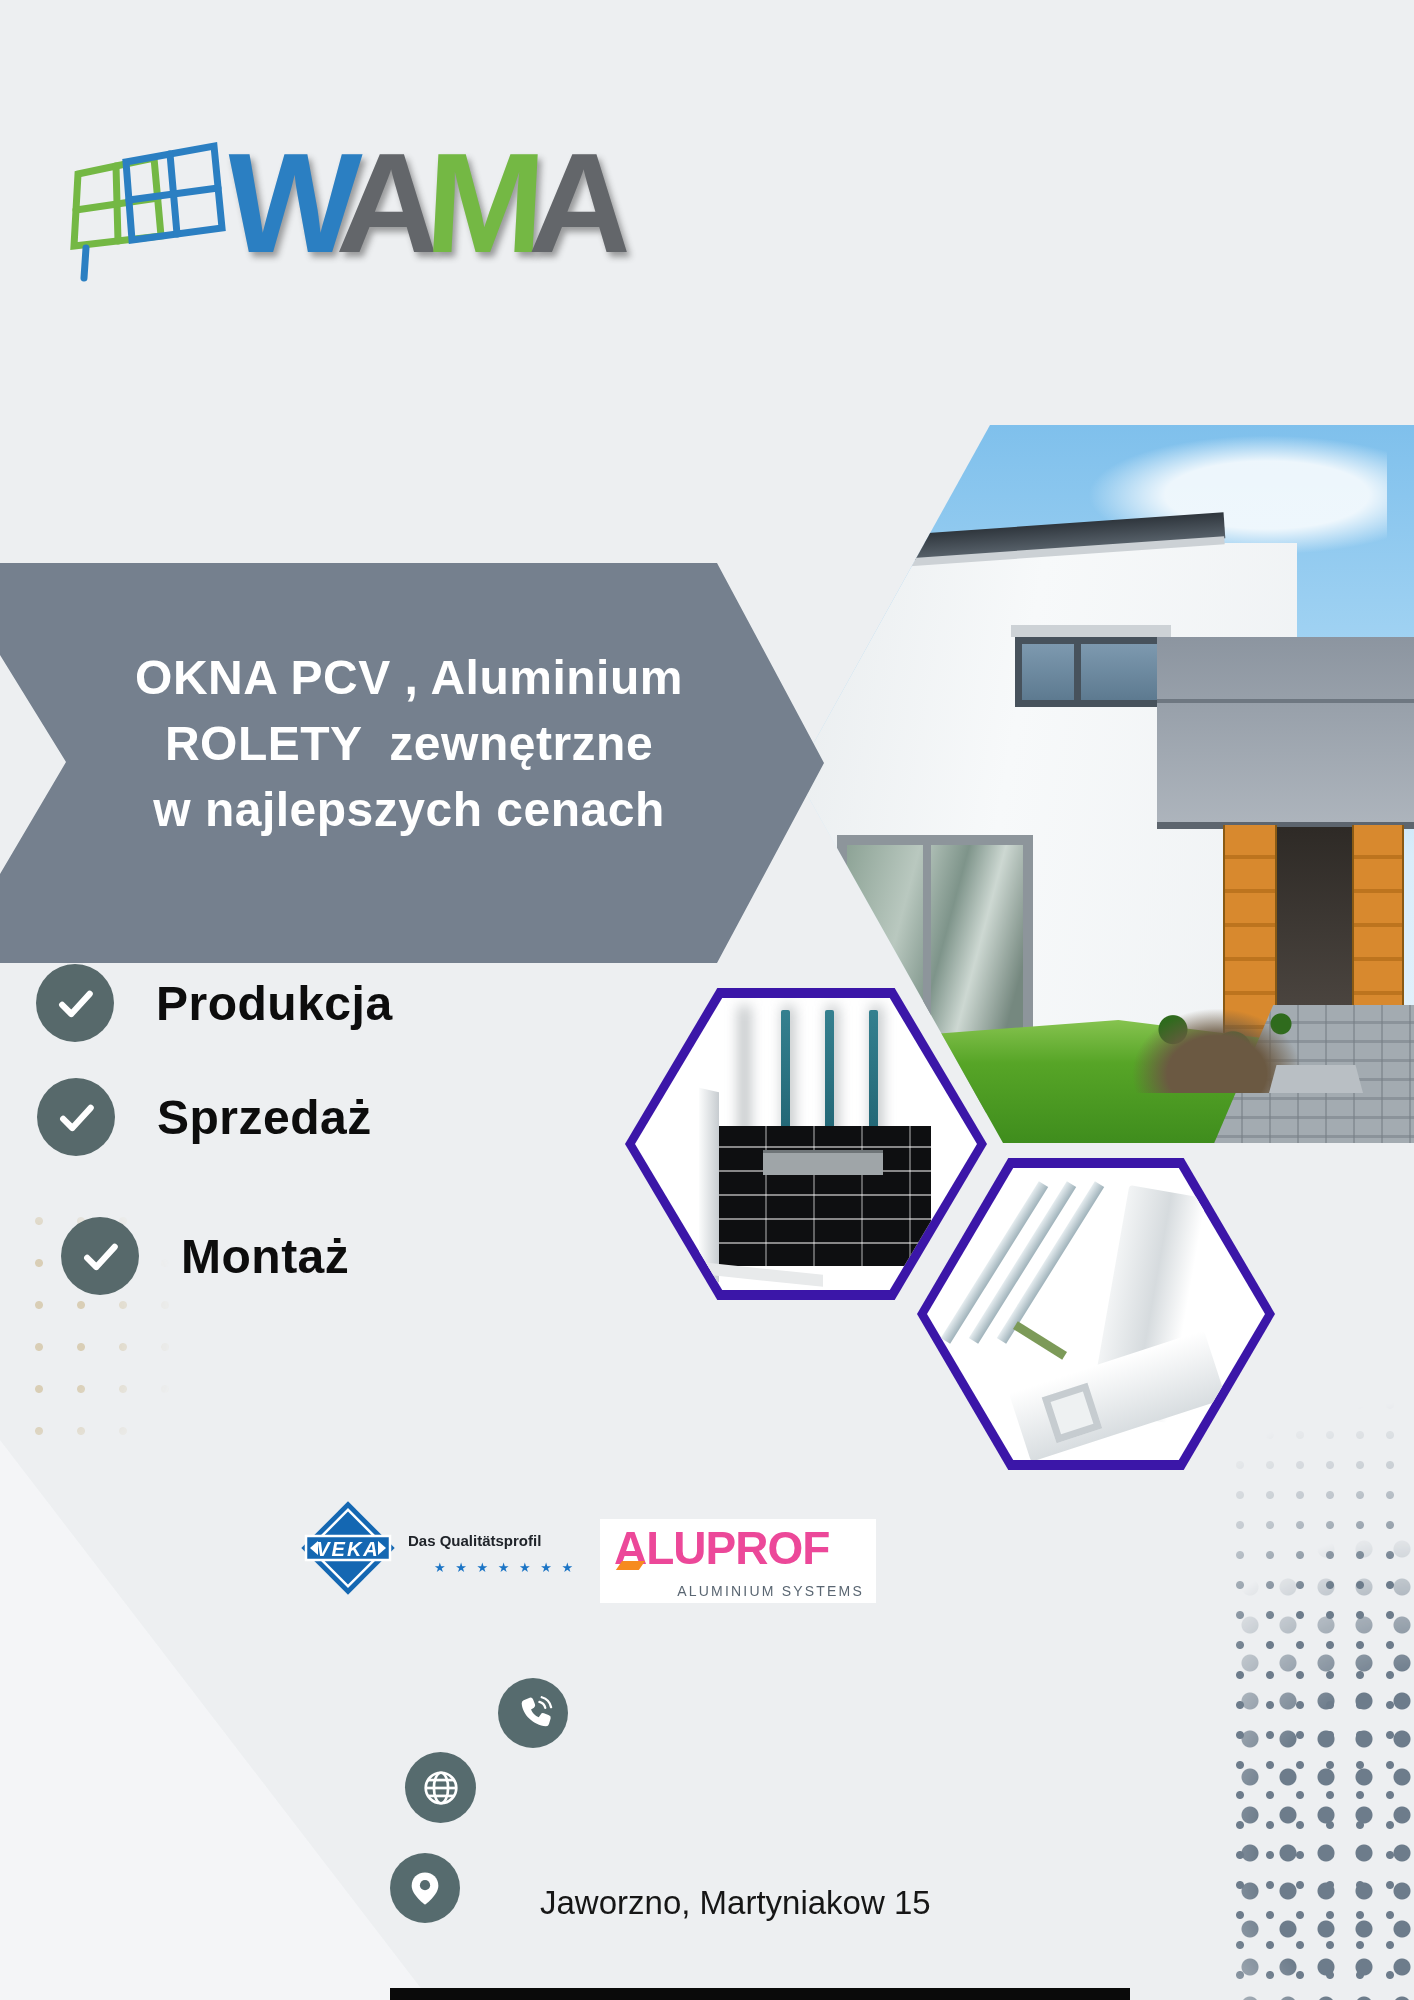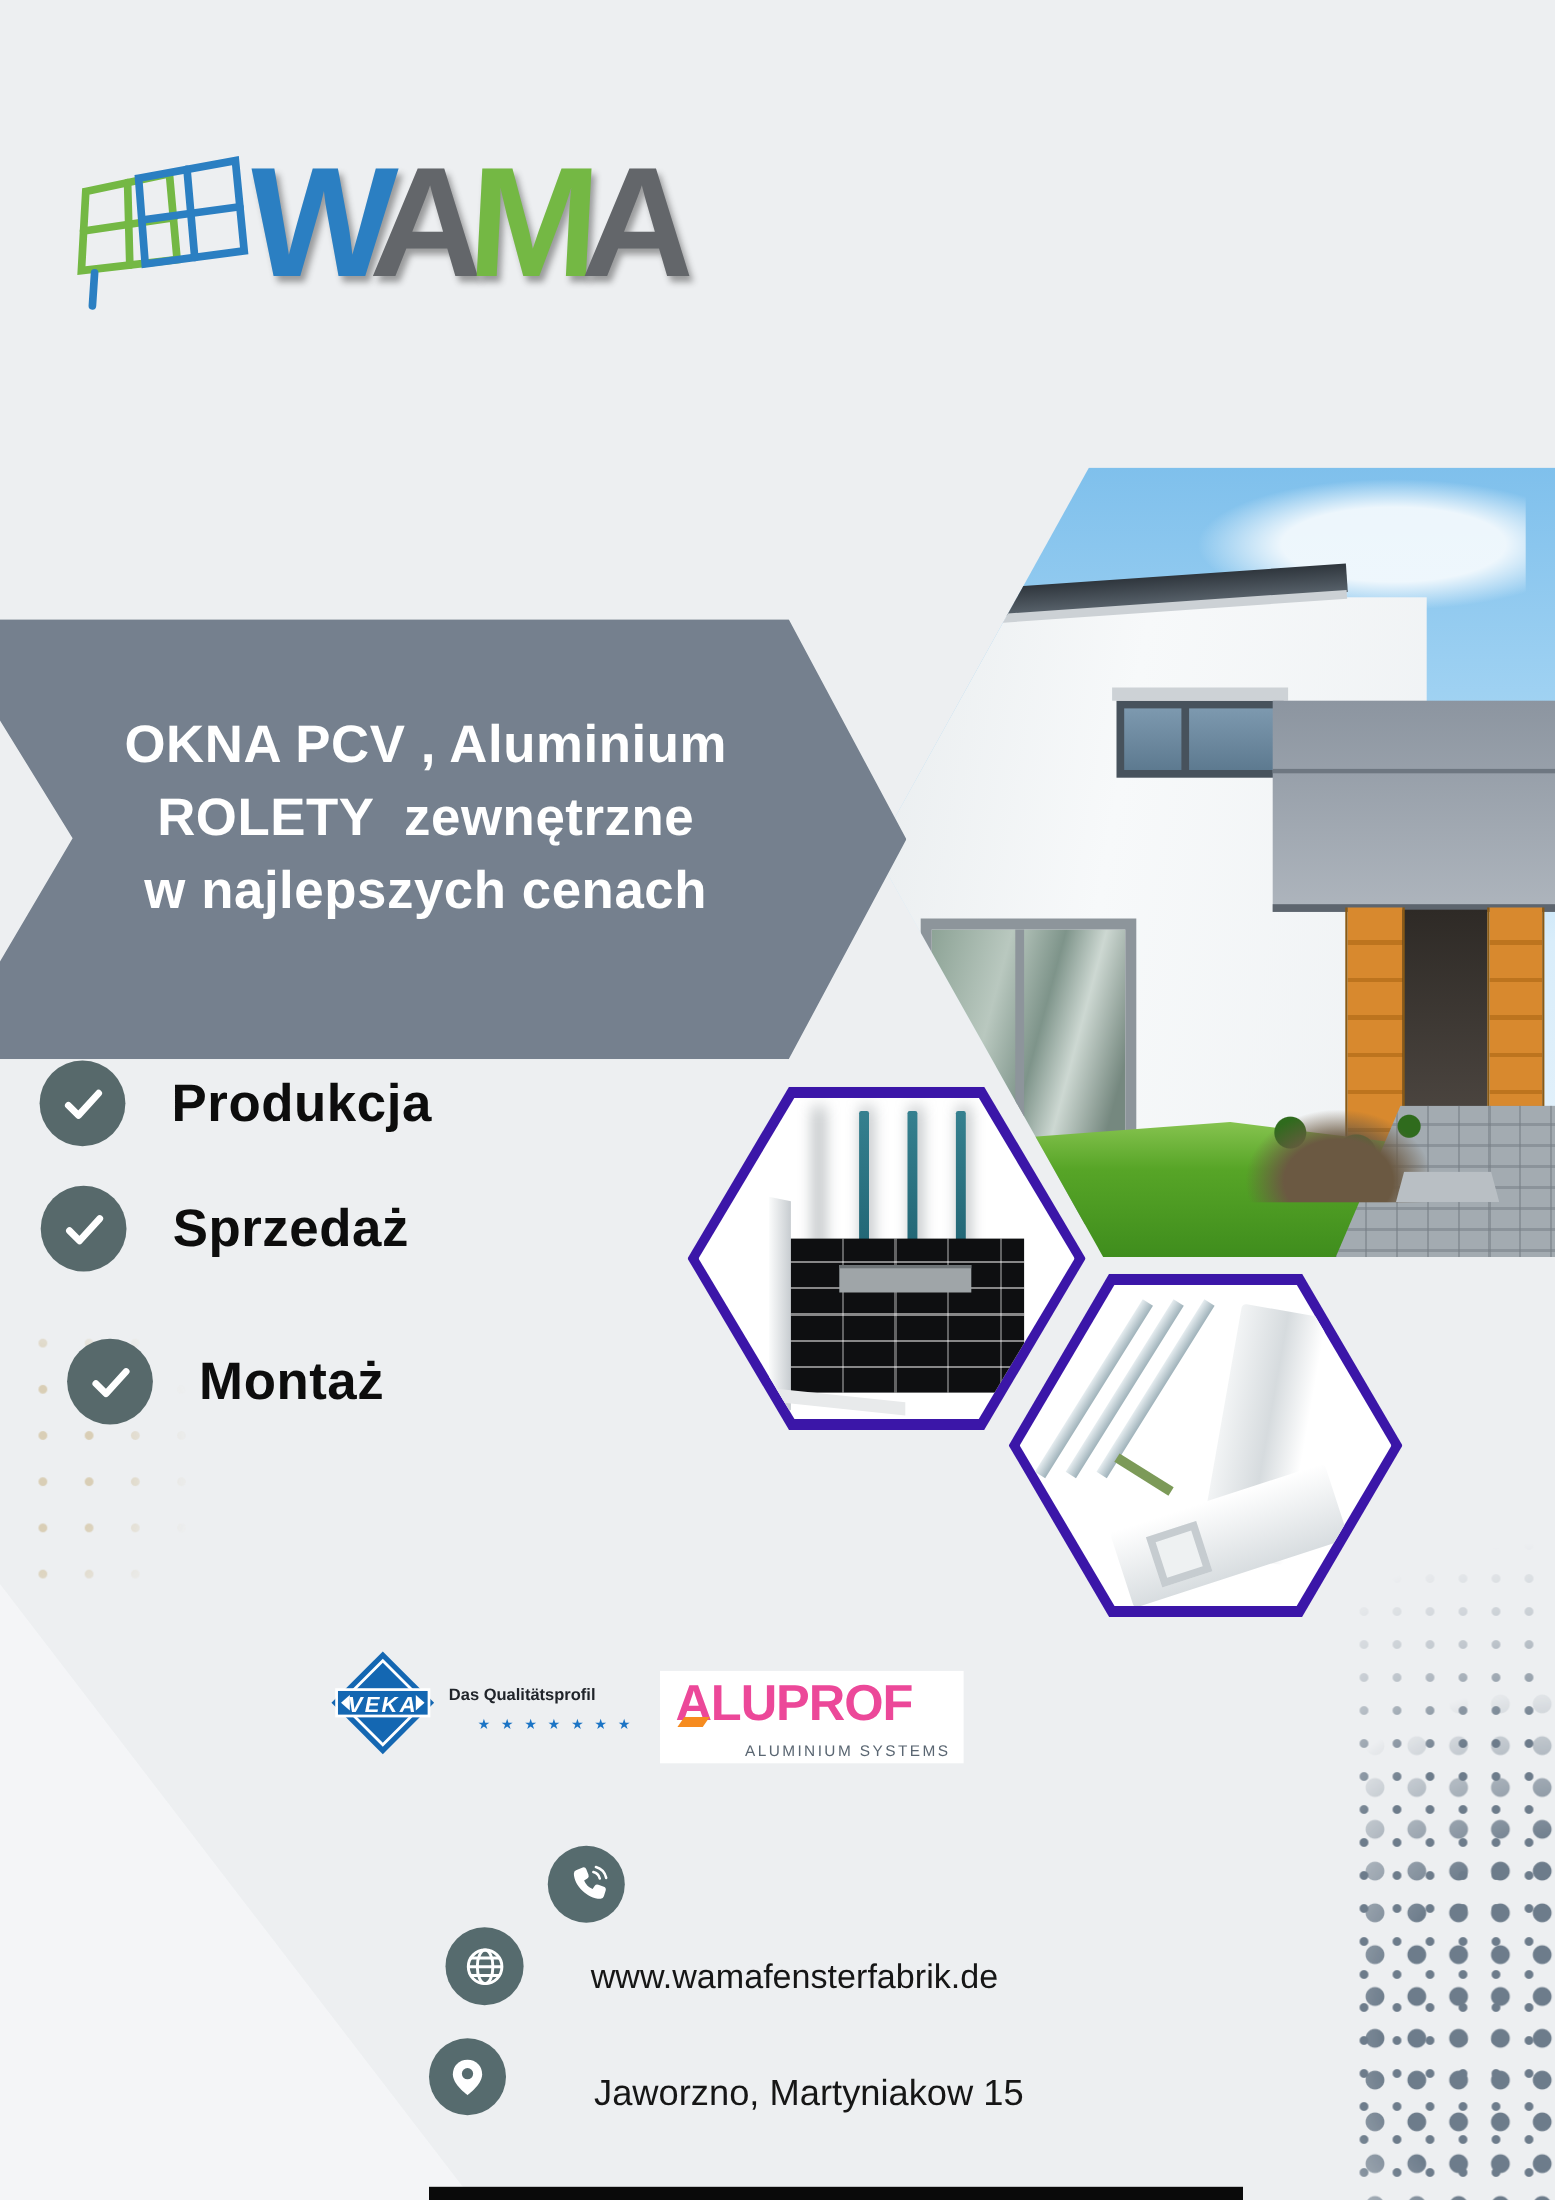--- a/index.html
+++ b/index.html
@@ -9,21 +9,21 @@
   
   .brand{position:absolute;left:64px;top:130px;width:560px;height:170px;}
   .brand-icon{position:absolute;left:0;top:8px;}
   .wordmark{position:absolute;left:162px;top:-12px;font-size:142px;font-weight:bold;
             letter-spacing:-0.1em;line-height:1.2;transform:skewX(-3deg);
             text-shadow:4px 5px 6px rgba(50,50,50,.45);}
   .c-blue{color:#2b7fc2}.c-gray{color:#63666a}.c-green{color:#74b844}
 
   
   .banner{position:absolute;left:0;top:563px;width:824px;height:400px;background:#75808e;
-          clip-path:polygon(0 0,717px 0,824px 200px,717px 400px,0 400px,0 311px,66px 199px,0 92px);}
+          clip-path:polygon(0 0,717px 0,824px 200px,717px 400px,0 400px,0 311px,66px 199px,0 92px);padding-left:44px;}
   .banner-text{position:absolute;left:80px;right:130px;top:82px;text-align:center;color:#fff;
                font-size:48px;font-weight:bold;line-height:66px;letter-spacing:.5px;}
   .banner-line{white-space:pre-wrap;}
 
   
   .photo{position:absolute;left:757px;top:425px;width:657px;height:718px;
          clip-path:polygon(233px 0,657px 0,657px 718px,246px 718px,39px 350px);
          background:linear-gradient(180deg,#7fc0ec 0%,#a9d7f4 38%,#d9edfa 60%,#e8f3fb 100%);}
   .ph{position:absolute;}
   .cloud{left:330px;top:10px;width:300px;height:120px;
@@ -278,21 +278,20 @@
     <svg width="44" height="44" viewBox="0 0 36 36">
       <g stroke="#fff" stroke-width="2.2" fill="none">
         <circle cx="18" cy="18" r="12.5"></circle>
         <ellipse cx="18" cy="18" rx="5.8" ry="12.5"></ellipse>
         <path d="M5.5 18 h25"></path>
         <path d="M7.5 11.5 h21"></path>
         <path d="M7.5 24.5 h21"></path>
       </g>
     </svg>
   </div>
-  <div class="contact-text" style="left:537px;top:1779px;font-size:31px;">www.wamafensterfabrik.de</div>
 
   <div class="icon-circle" style="left:390px;top:1853px;width:70px;height:70px;">
     <svg width="40" height="40" viewBox="0 0 36 36">
       <path d="M18 4 C25 4 30 9.2 30 16 C30 24.5 18 33 18 33 C18 33 6 24.5 6 16 C6 9.2 11 4 18 4 Z" fill="#fff"></path>
       <circle cx="18" cy="15.5" r="4.6" fill="#566b6e"></circle>
     </svg>
   </div>
   <div class="contact-text" style="left:540px;top:1884px;font-size:33px;">Jaworzno, Martyniakow 15</div>
 
   <div class="dots-right-small"></div>

